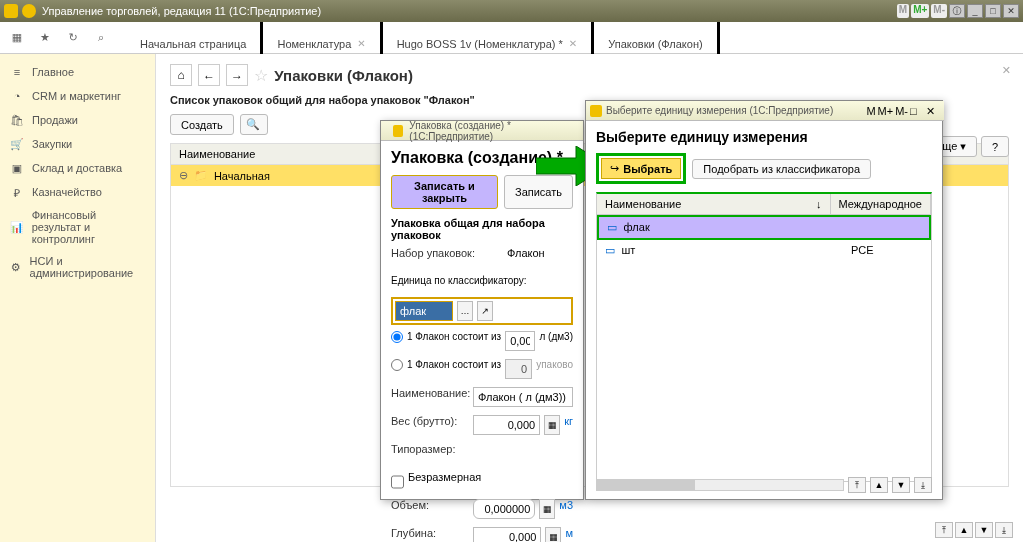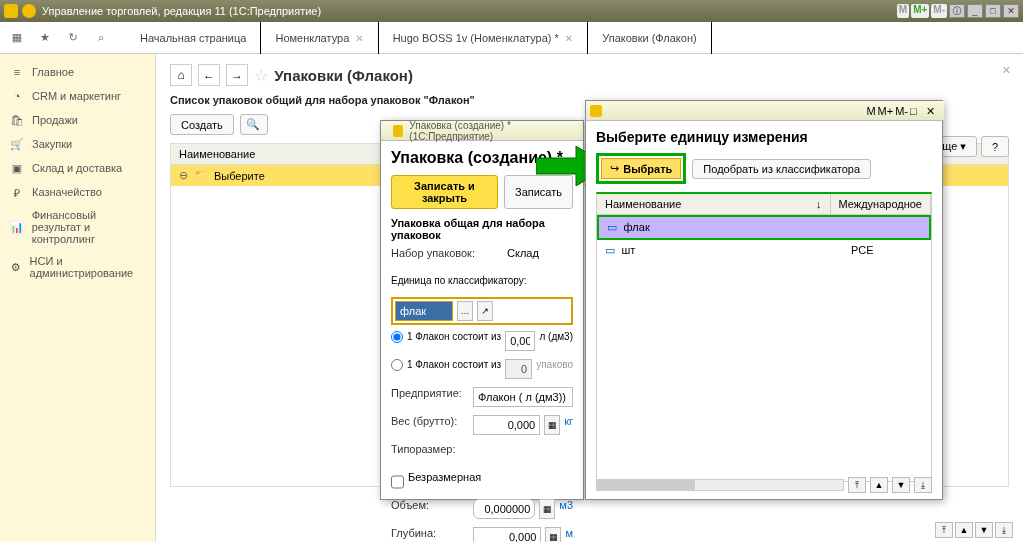--- a/index.html
+++ b/index.html
@@ -8,41 +8,41 @@
 .titlebar { height: 22px; background: linear-gradient(#8a8a6a,#6a6a4a); display: flex; align-items: center; padding: 0 4px; color: #fff; }
 .titlebar .icons-right { margin-left: auto; display: flex; gap: 2px; }
 .titlebar .sysbtn { width: 16px; height: 14px; background: #ccc; border: 1px solid #888; font-size: 9px; display: flex; align-items: center; justify-content: center; color: #333; }
 .titlebar .mbtn { color: #999; background: #eee; padding: 0 2px; border-radius: 2px; font-weight: bold; font-size: 10px; }
 .titlebar .mbtn.gr { color: #3a3; }
 
 .topbar { height: 32px; background: #fff; border-bottom: 1px solid #ccc; display: flex; align-items: stretch; }
 .topbar-left { display: flex; align-items: center; padding: 0 8px; gap: 10px; }
 .topbar-icon { width: 18px; height: 18px; display: flex; align-items: center; justify-content: center; color: #666; }
 .tabs { display: flex; margin-left: 8px; }
-.tab { padding: 16px 14px; border-right: 1px solid #000000; display: flex; align-items: center; gap: 6px; color: #444; cursor: pointer; position: relative; }
+.tab { padding: 16px 14px; border-right: 3px solid #000000; display: flex; align-items: flex-start; gap: 6px; color: #444; cursor: pointer; position: relative; }
 .tab .close { color: #aaa; font-size: 10px; }
 .tab.active { border-bottom: 2px solid #0a0; }
 
 .main { display: flex; height: calc(100% - 54px); }
 .sidebar { width: 156px; background: #fef8d8; border-right: 1px solid #ddd; padding-top: 6px; }
 .side-item { display: flex; align-items: center; gap: 8px; padding: 5px 10px; color: #555; cursor: pointer; }
 .side-item .ic { width: 14px; height: 14px; display: flex; align-items: center; justify-content: center; }
 
 .content { flex: 1; background: #fff; position: relative; padding: 10px 14px; }
 .bc-row { display: flex; align-items: center; gap: 6px; margin-bottom: 8px; }
 .navbtn { width: 22px; height: 22px; border: 1px solid #ccc; background: #fff; display: flex; align-items: center; justify-content: center; font-size: 12px; cursor: pointer; }
 .page-title { font-size: 15px; font-weight: bold; color: #333; }
 .star { color: #ccc; font-size: 16px; }
 .close-x { position: absolute; right: 12px; top: 10px; color: #aaa; cursor: pointer; }
 
 .subtitle { font-weight: bold; color: #222; margin: 4px 0 8px; }
 .actions { display: flex; gap: 6px; margin-bottom: 8px; }
 .btn { border: 1px solid #bbb; background: #f8f8f8; padding: 3px 10px; cursor: pointer; border-radius: 3px; }
 .btn.icon-only { padding: 3px 6px; }
-.ybtn { background: #fde047; border: 1px solid #cca800; padding: 4px 10px; cursor: pointer; border-radius: 3px; font-weight: bold; text-align: center; }
+.ybtn { background: #c4b5fd; border: 1px solid #cca800; padding: 4px 10px; cursor: pointer; border-radius: 3px; font-weight: bold; text-align: center; }
 
 .list { border: 1px solid #ddd; }
 .list-header { background: #f0f0e8; border-bottom: 1px solid #ddd; padding: 4px 8px; }
 .list-row { padding: 4px 8px; display: flex; align-items: center; gap: 6px; }
 .list-row.sel { background: #ffe066; }
 .folder-ic { color: #d4a000; }
 .minus { color: #666; }
 
 .right-more { position: absolute; right: 14px; top: 82px; display: flex; gap: 4px; }
 
@@ -181,21 +181,21 @@
     </div>
     <div class="right-more">
       <button class="btn">Еще ▾</button>
       <button class="btn">?</button>
     </div>
     <div class="list">
       <div class="list-header">Наименование</div>
       <div class="list-row sel">
         <span class="minus">⊖</span>
         <span class="folder-ic">📁</span>
-        <span>Выберите</span>
+        <span>Начальная</span>
       </div>
       <div style="height:300px;"></div>
     </div>
     <div class="footer-nav">
       <div class="fnbtn">⤒</div>
       <div class="fnbtn">▲</div>
       <div class="fnbtn">▼</div>
       <div class="fnbtn">⤓</div>
     </div>
   </div>
@@ -208,21 +208,21 @@
   </div>
   <div class="dlg-body">
     <div class="form-h">Упаковка (создание) *</div>
     <div style="display:flex;gap:6px;margin-bottom:8px;">
       <button class="ybtn">Записать и закрыть</button>
       <button class="btn">Записать</button>
     </div>
     <div style="font-weight:bold;margin-bottom:6px;">Упаковка общая для набора упаковок</div>
     <div class="form-row">
       <span class="form-label">Набор упаковок:</span>
-      <span>Склад</span>
+      <span>Флакон</span>
     </div>
     <div class="form-row">
       <span style="font-size:10px;">Единица по классификатору:</span>
     </div>
     <div class="form-row" style="border:2px solid #d4a000;padding:2px;margin-top:-6px;">
       <input class="sel-inp" value="флак" style="">
       <div class="smbtn">…</div>
       <div class="smbtn">↗</div>
     </div>
     <div class="form-row">
@@ -231,21 +231,21 @@
       <input class="inp r" style="width: 42px;" value="0,000">
       <span style="font-size:10px;">л (дм3)</span>
     </div>
     <div class="form-row">
       <input type="radio" class="radio" style="">
       <span style="font-size:10px;">1 Флакон состоит из</span>
       <input class="inp r" style="width: 42px; background: rgb(240, 240, 240);" disabled="" value="0">
       <span style="font-size:10px;color:#999;">упаково</span>
     </div>
     <div class="form-row">
-      <span class="form-label" style="width:78px;">Предприятие:</span>
+      <span class="form-label" style="width:78px;">Наименование:</span>
       <input class="inp" value="Флакон ( л (дм3))" style="">
     </div>
     <div class="form-row">
       <span class="form-label" style="width:78px;">Вес (брутто):</span>
       <input class="inp r" style="width: 56px;" value="0,000">
       <div class="smbtn">▦</div>
       <a href="#" class="unit">кг</a>
     </div>
     <div class="form-row">
       <span class="form-label" style="width:78px;">Типоразмер:</span>
@@ -270,20 +270,21 @@
   </div>
 </div>
 
 <svg class="arrow" viewBox="0 0 72 40">
   <path d="M0 12 L40 12 L40 0 L72 20 L40 40 L40 28 L0 28 Z" fill="#00aa00" stroke="#006600" stroke-width="1"></path>
 </svg>
 
 <div class="dlg dlg2">
   <div class="dlg2 dlg-title-row">
     <span class="t-ic" style="width:12px;height:12px;background:#f0c000;border-radius:2px;margin-right:4px;"></span>
+    <span style="font-size:10px;color:#555;">Выберите единицу измерения  (1С:Предприятие)</span>
     <div style="margin-left:auto;display:flex;gap:2px;">
       <span class="mbtn">M</span>
       <span class="mbtn gr">M+</span>
       <span class="mbtn">M-</span>
       <span class="sysbtn" style="width:14px;height:12px;">□</span>
       <span class="sysbtn" style="width:14px;height:12px;">✕</span>
     </div>
   </div>
   <div class="h2">Выберите единицу измерения</div>
   <div class="tbrow">

